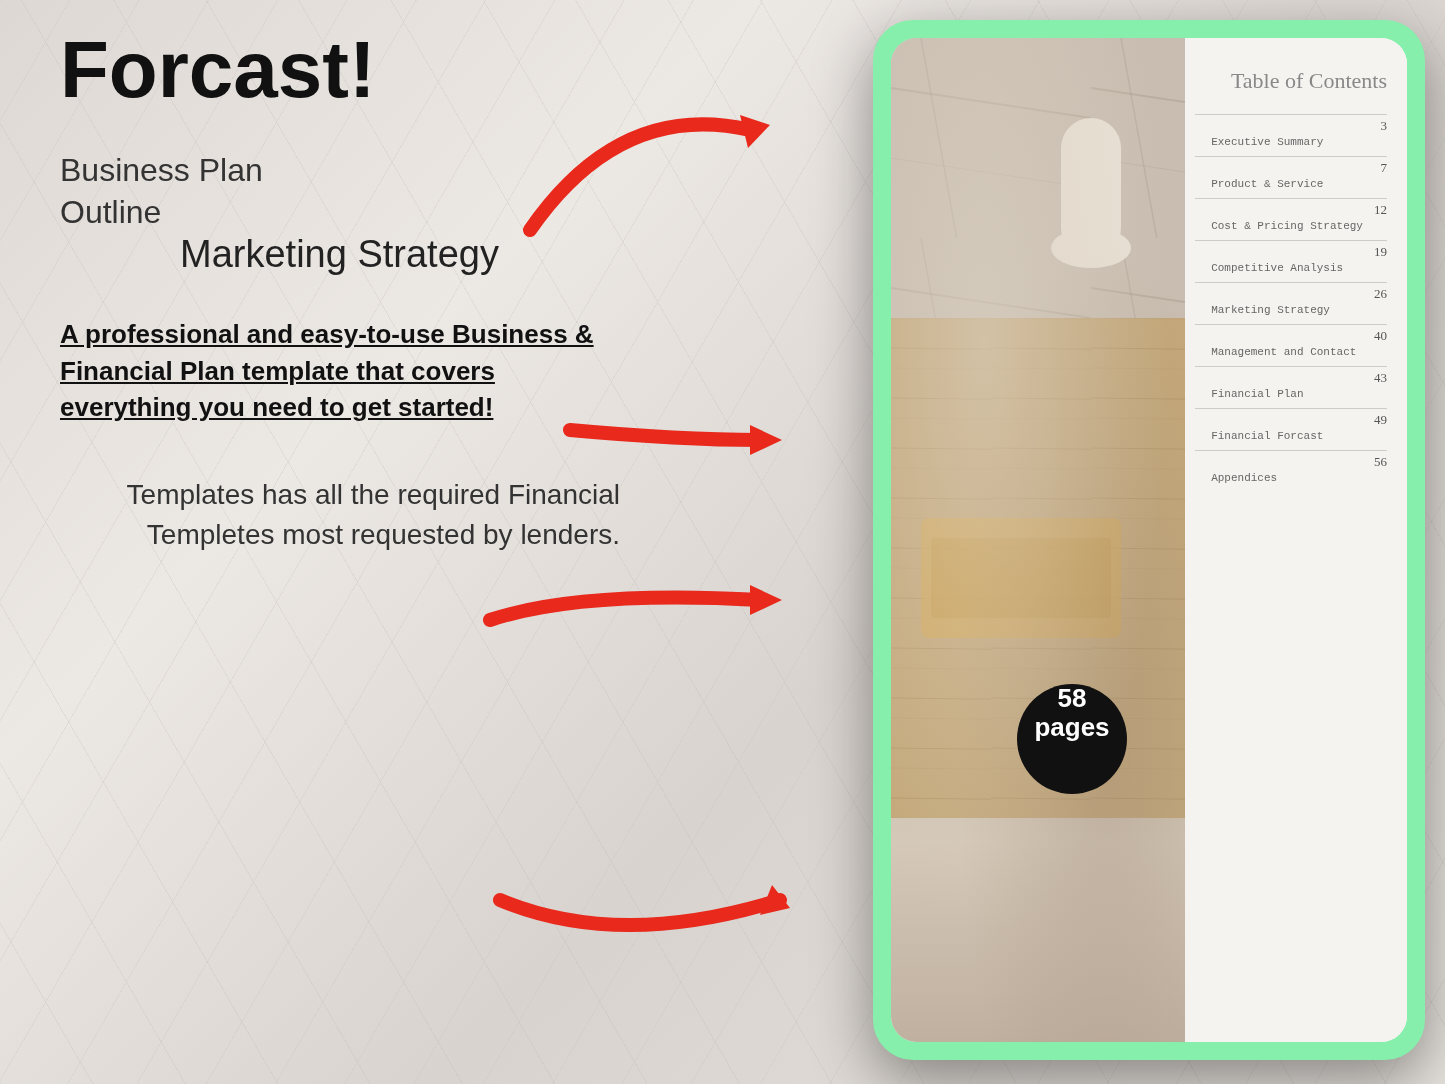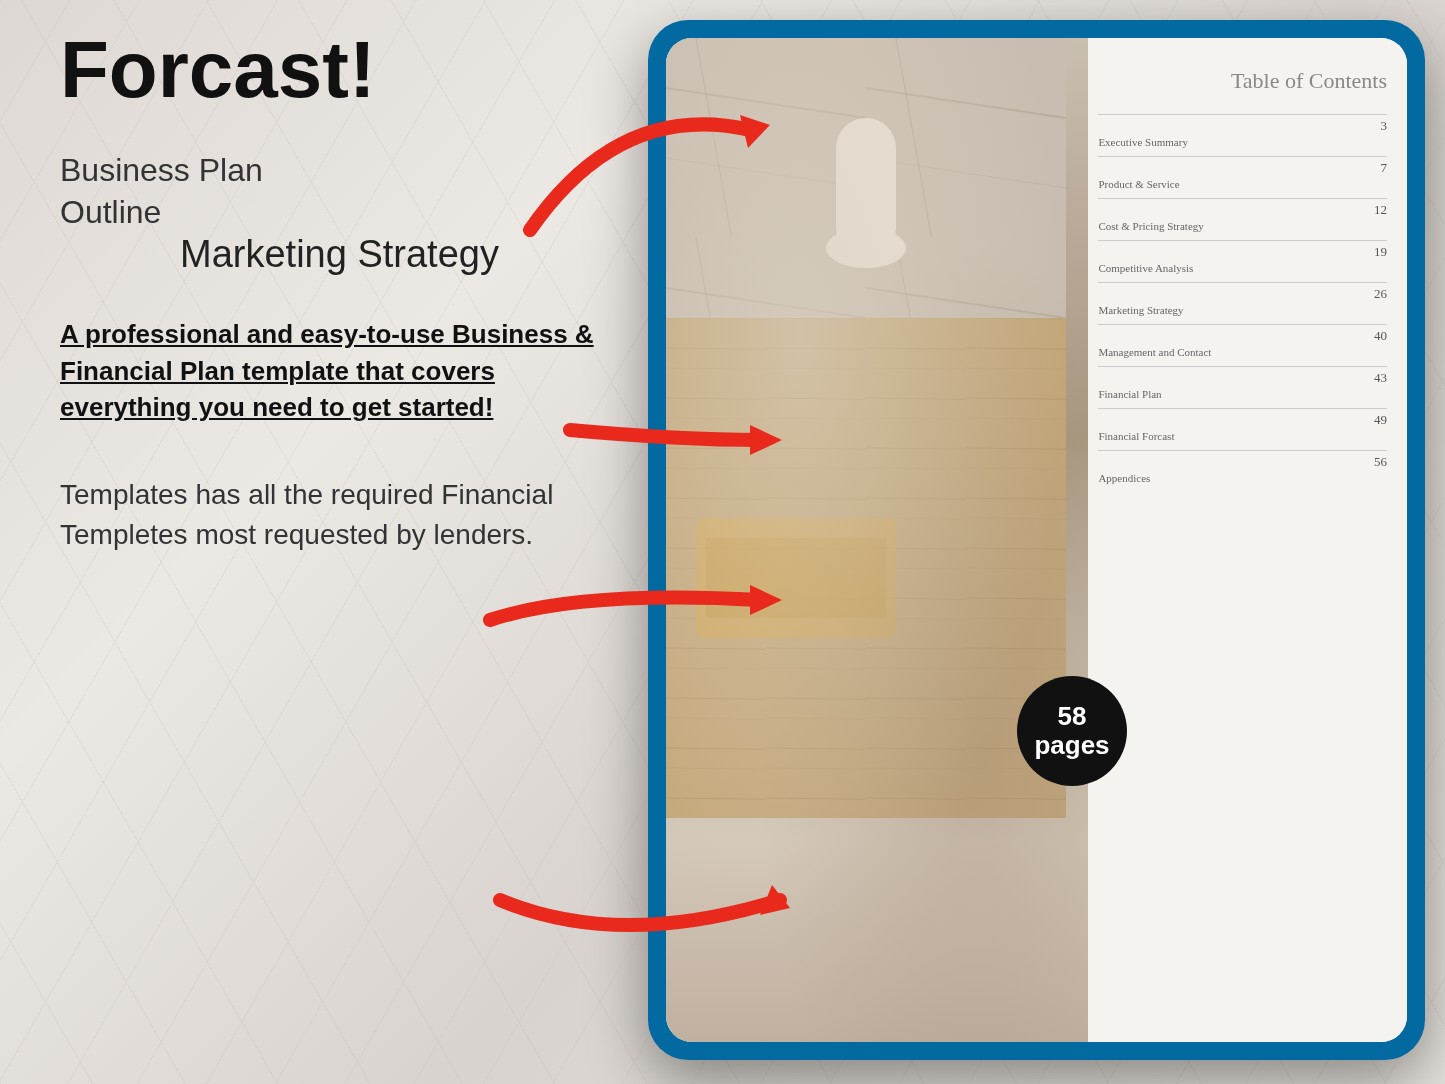--- a/index.html
+++ b/index.html
@@ -76,30 +76,31 @@
       line-height: 1.4;
       margin-bottom: 50px;
       text-decoration: underline;
     }
 
     .templates-note {
       font-family: Arial, sans-serif;
       font-size: 28px;
       color: #333;
       line-height: 1.4;
+      text-align: right;
     }
 
     
     .tablet {
       position: absolute;
       right: 20px;
       top: 20px;
-      width: 777px;
+      width: 552px;
       height: 1040px;
-      background: #0369a1;
+      background: #86efac;
       border-radius: 40px;
       padding: 18px;
       box-shadow: 0 20px 60px rgba(0,0,0,0.4);
     }
 
     .tablet-inner {
       width: 100%;
       height: 100%;
       background: #f5f3f0;
       border-radius: 26px;
@@ -166,38 +167,38 @@
 
     .toc-number {
       text-align: right;
       font-family: Georgia, serif;
       font-size: 13px;
       color: #555;
       margin-bottom: 2px;
     }
 
     .toc-label {
-      font-family: Liberation Serif, serif;
+      font-family: Liberation Mono, monospace;
       font-size: 11px;
       color: #666;
       margin-bottom: 8px;
+      margin-left: 16px;
     }
 
     
     .pages-badge {
       position: absolute;
       width: 110px;
       height: 110px;
       background: #111;
       border-radius: 50%;
       display: flex;
       flex-direction: column;
       align-items: center;
-      justify-content: center;
-      bottom: 256px;
+      bottom: 248px;
       right: 280px;
       z-index: 10;
     }
 
     .pages-badge-text {
       font-family: Arial Black, sans-serif;
       font-size: 26px;
       font-weight: 900;
       color: white;
       line-height: 1.1;

